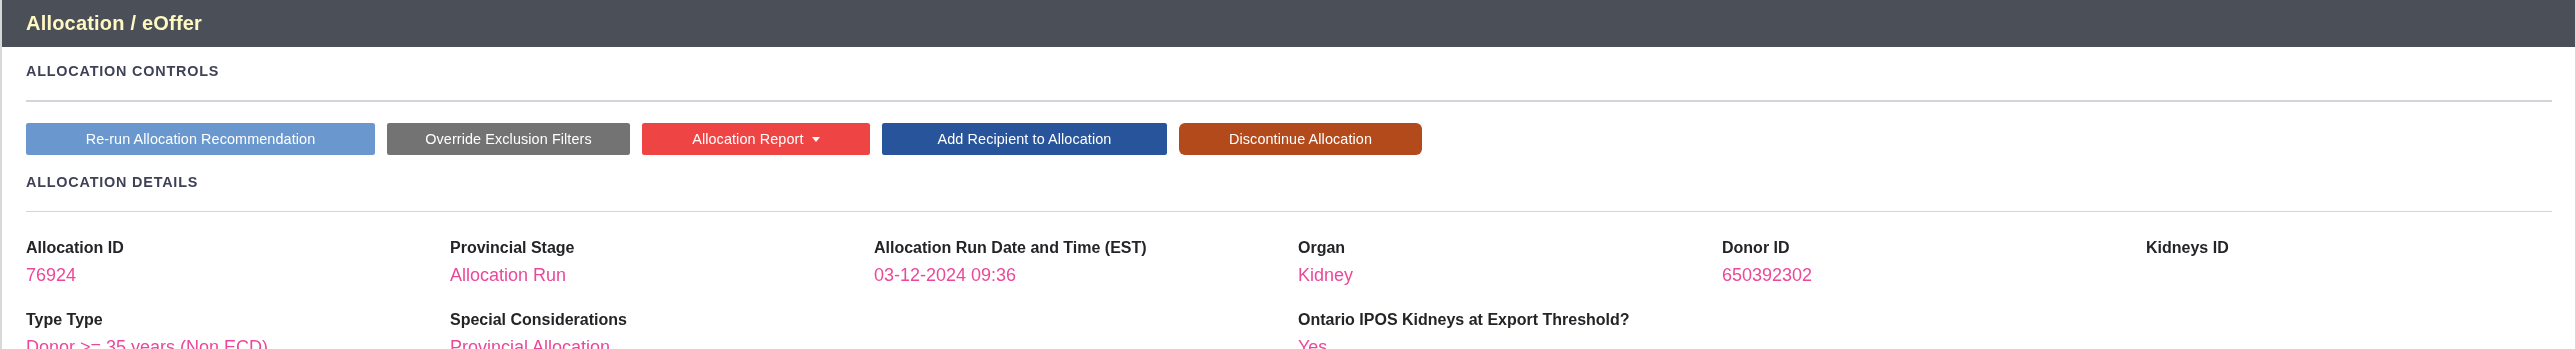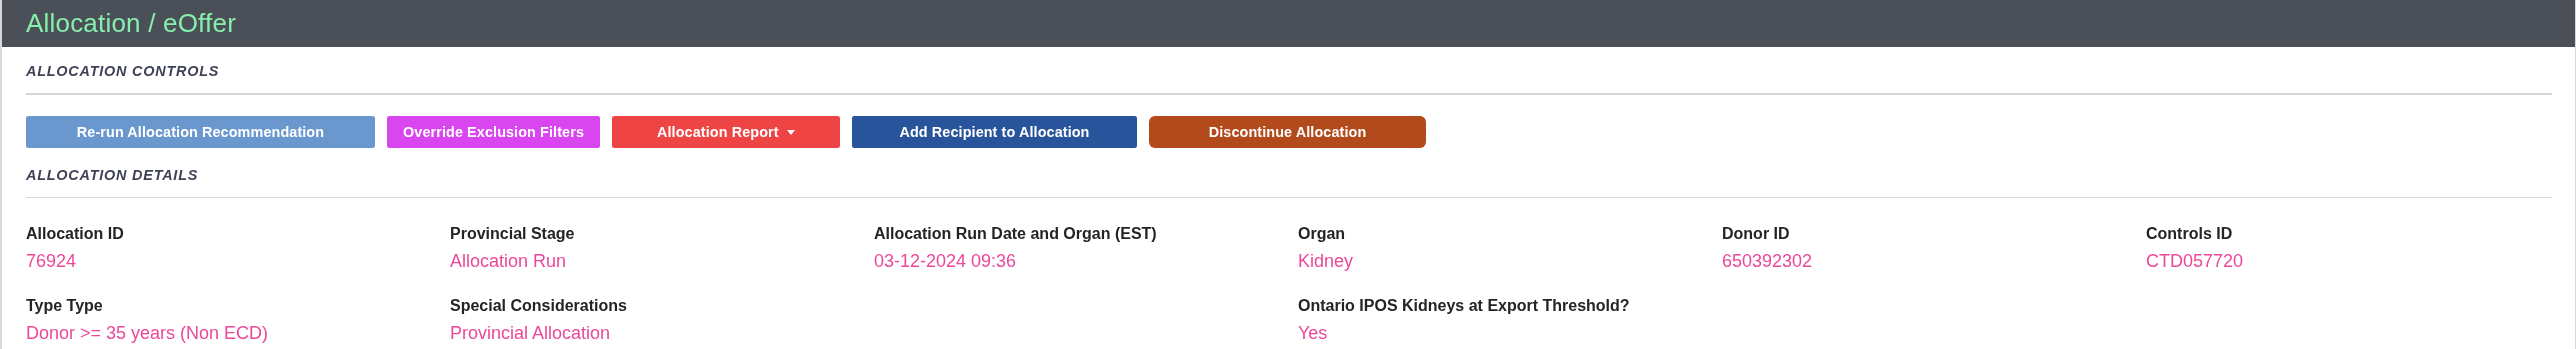--- a/index.html
+++ b/index.html
@@ -23,39 +23,38 @@
 
   
   .titlebar {
     height: 47px;
     background: #4b4f58;
     display: flex;
     align-items: center;
     padding-left: 24px;
   }
   .titlebar-text {
-    color: #86efac;
-    font-size: 26px;
-    font-weight: normal;
+    color: #fef9c3;
+    font-size: 20px;
+    font-weight: bold;
     letter-spacing: 0.2px;
   }
 
   
   .section {
     padding: 0 23px 0 24px;
   }
   .section-label {
     font-size: 14.4px;
     font-weight: bold;
     color: #3f4257;
     letter-spacing: 0.8px;
     text-transform: uppercase;
     padding-top: 16px;
-    padding-bottom: 14px;
-    font-style: italic;
+    padding-bottom: 21px;
   }
   .section-rule {
     height: 1.5px;
     background: #d3d5da;
     width: 100%;
   }
 
   
   .button-row {
     display: flex;
@@ -64,34 +63,34 @@
     padding: 18px 0 0 0;
     height: 56px;
   }
   .btn {
     height: 32px;
     border: none;
     border-radius: 2.3px;
     color: #ffffff;
     font-family: "Liberation Sans", sans-serif;
     font-size: 14.4px;
-    font-weight: bold;
+    font-weight: normal;
     letter-spacing: 0.1px;
     cursor: pointer;
     display: inline-flex;
     align-items: center;
     justify-content: center;
     padding: 0 16.7px;
     white-space: nowrap;
   }
   .btn-rerun        { background: #6a98ce; width: 349px; }
-  .btn-override     { background: #d946ef; width: 213px; }
+  .btn-override     { background: #737373; width: 243px; }
   .btn-report       { background: #ef4444; width: 228px; }
   .btn-addrecipient { background: #28549b; width: 285px; }
-  .btn-discontinue  { background: #b34a1c; width: 277px; border-radius: 6px; }
+  .btn-discontinue  { background: #b34a1c; width: 243px; border-radius: 6px; }
 
   .caret {
     display: inline-block;
     margin-left: 8.3px;
     width: 0; height: 0;
     border-left: 4.6px solid transparent;
     border-right: 4.6px solid transparent;
     border-top: 5.3px solid #ffffff;
     position: relative;
     top: 0.8px;
@@ -173,34 +172,33 @@
       <div class="details-row">
         <div class="field">
           <div class="field-label">Allocation ID</div>
           <div class="field-value">76924</div>
         </div>
         <div class="field">
           <div class="field-label">Provincial Stage</div>
           <div class="field-value">Allocation Run</div>
         </div>
         <div class="field">
-          <div class="field-label">Allocation Run Date and Organ (EST)</div>
+          <div class="field-label">Allocation Run Date and Time (EST)</div>
           <div class="field-value">03-12-2024 09:36</div>
         </div>
         <div class="field">
           <div class="field-label">Organ</div>
           <div class="field-value">Kidney</div>
         </div>
         <div class="field">
           <div class="field-label">Donor ID</div>
           <div class="field-value">650392302</div>
         </div>
         <div class="field">
-          <div class="field-label">Controls ID</div>
-          <div class="field-value">CTD057720</div>
+          <div class="field-label">Kidneys ID</div>
         </div>
       </div>
 
       <div class="details-row">
         <div class="field">
           <div class="field-label">Type Type</div>
           <div class="field-value">Donor &gt;= 35 years (Non ECD)</div>
         </div>
         <div class="field">
           <div class="field-label">Special Considerations</div>

